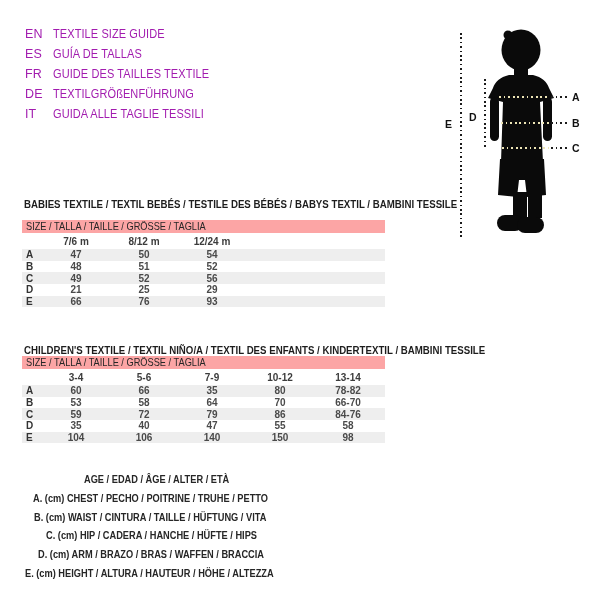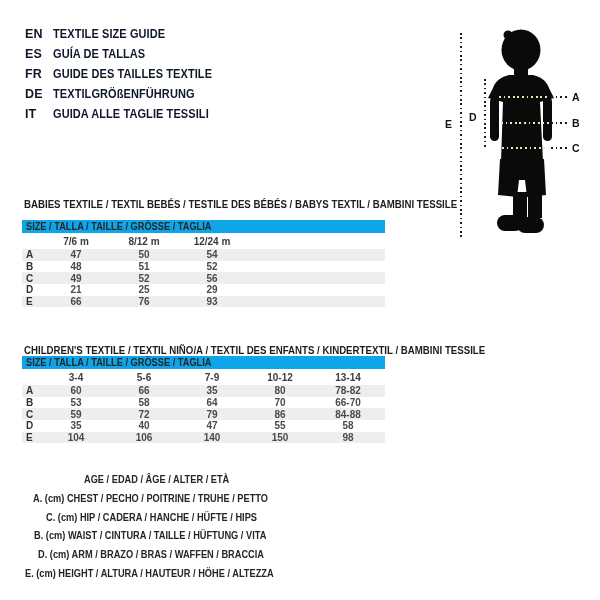--- a/index.html
+++ b/index.html
@@ -3,21 +3,21 @@
 <meta charset="utf-8">
 <style>
   html,body{margin:0;padding:0;}
   body{width:600px;height:600px;background:#ffffff;font-family:"Liberation Sans",sans-serif;
        -webkit-font-smoothing:antialiased;position:relative;overflow:hidden;}
   .canvas{position:absolute;left:0;top:0;width:600px;height:600px;background:#fff;}
   .cond{display:inline-block;transform:scaleX(.88);transform-origin:0 50%;white-space:nowrap;}
 
   
   .langs{position:absolute;left:25px;top:24px;}
-  .lang-row{display:flex;height:20px;align-items:center;font-size:12.5px;font-weight:700;color:#0f172a;letter-spacing:.1px;}
+  .lang-row{display:flex;height:20px;align-items:center;font-size:12.5px;font-weight:400;color:#a21caf;letter-spacing:.1px;}
   .lang-row .code{width:28px;flex:0 0 28px;}
 
   
   .silhouette{position:absolute;left:487px;top:29px;width:68px;height:206px;}
   .vline{position:absolute;width:2px;background-image:repeating-linear-gradient(180deg,#1c1c1c 0 1.6px,transparent 1.6px 4.4px);}
   .vline-e{left:460px;top:33px;height:204px;}
   .vline-d{left:484px;top:79px;height:68px;}
   .hline{position:absolute;height:2px;}
   .hline.on-body{background-image:repeating-linear-gradient(90deg,#ece4b4 0 1.8px,transparent 1.8px 4.6px);}
   .hline.off-body{background-image:repeating-linear-gradient(90deg,#1c1c1c 0 1.8px,transparent 1.8px 4.6px);}
@@ -31,21 +31,21 @@
   .m-a{left:572px;top:92px;} .m-b{left:572px;top:118px;} .m-c{left:572px;top:143px;}
   .m-d{left:469px;top:112px;} .m-e{left:445px;top:119px;}
 
   
   .sec-title{position:absolute;left:24px;font-size:11px;font-weight:700;color:#1d1d1d;line-height:12px;}
   .t-babies{top:198px;} .t-children{top:344px;}
 
   
   .size-table{position:absolute;left:22px;width:363px;}
   .tbl-babies{top:220px;} .tbl-children{top:356px;}
-  .band{height:13px;line-height:13px;background:#0ea5e9;color:#262626;font-size:10.5px;font-weight:700;padding-left:4px;box-sizing:border-box;}
+  .band{height:13px;line-height:13px;background:#fca5a5;color:#262626;font-size:10.5px;font-weight:400;padding-left:4px;box-sizing:border-box;}
   .colhead{display:flex;height:16px;align-items:center;font-size:10px;font-weight:700;color:#3c3c3c;}
   .lblcell{width:20px;flex:0 0 20px;padding-left:4px;box-sizing:border-box;}
   .cell{width:68px;flex:0 0 68px;text-align:center;}
   .trow{display:flex;height:11.7px;align-items:center;font-size:10px;font-weight:700;color:#4a4a4a;}
   .trow .lblcell{color:#333;}
   .trow.striped{background:#eeeeee;}
 
   
   .legend{position:absolute;left:25px;top:470px;}
   .legend-line{height:18.7px;display:flex;align-items:center;font-size:10.5px;font-weight:700;color:#262626;justify-content:center;}
@@ -183,21 +183,21 @@
       <span class="cell">64</span>
       <span class="cell">70</span>
       <span class="cell">66-70</span>
     </div>
     <div class="trow striped">
       <span class="lblcell">C</span>
       <span class="cell">59</span>
       <span class="cell">72</span>
       <span class="cell">79</span>
       <span class="cell">86</span>
-      <span class="cell">84-88</span>
+      <span class="cell">84-76</span>
     </div>
     <div class="trow">
       <span class="lblcell">D</span>
       <span class="cell">35</span>
       <span class="cell">40</span>
       <span class="cell">47</span>
       <span class="cell">55</span>
       <span class="cell">58</span>
     </div>
     <div class="trow striped">
@@ -211,26 +211,26 @@
   </div>
 
   <div class="legend">
     <div class="legend-line">
       <span class="cond">AGE / EDAD / ÂGE / ALTER / ETÀ</span>
     </div>
     <div class="legend-line">
       <span class="cond">A. (cm) CHEST / PECHO / POITRINE / TRUHE / PETTO</span>
     </div>
     <div class="legend-line">
+      <span class="cond">B. (cm) WAIST / CINTURA / TAILLE / HÜFTUNG / VITA</span>
+    </div>
+    <div class="legend-line">
       <span class="cond">C. (cm) HIP / CADERA / HANCHE / HÜFTE / HIPS</span>
     </div>
     <div class="legend-line">
-      <span class="cond">B. (cm) WAIST / CINTURA / TAILLE / HÜFTUNG / VITA</span>
-    </div>
-    <div class="legend-line">
       <span class="cond">D. (cm) ARM / BRAZO / BRAS / WAFFEN / BRACCIA</span>
     </div>
     <div class="legend-line">
       <span class="cond">E. (cm) HEIGHT / ALTURA / HAUTEUR / HÖHE / ALTEZZA</span>
     </div>
   </div>
 
 </div>
 
 </body></html>

